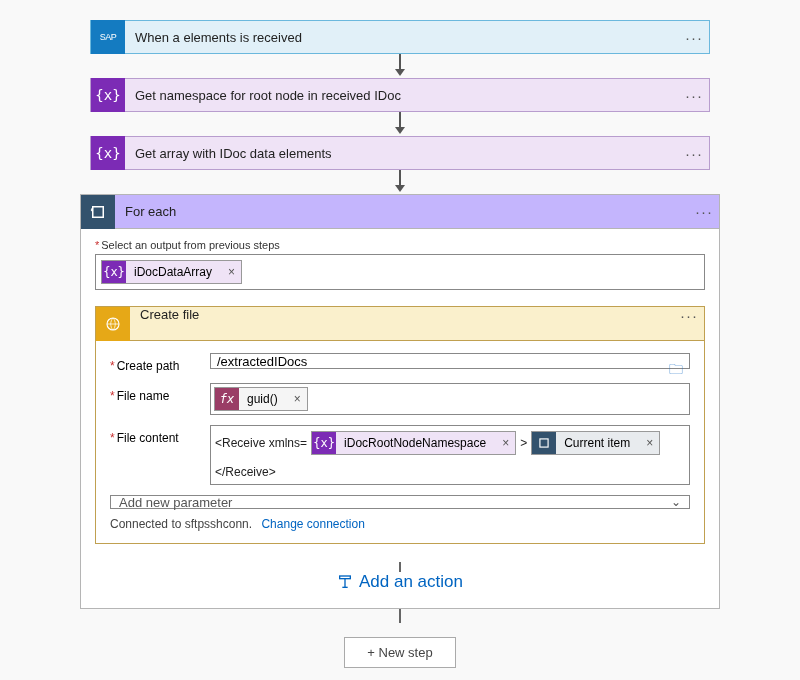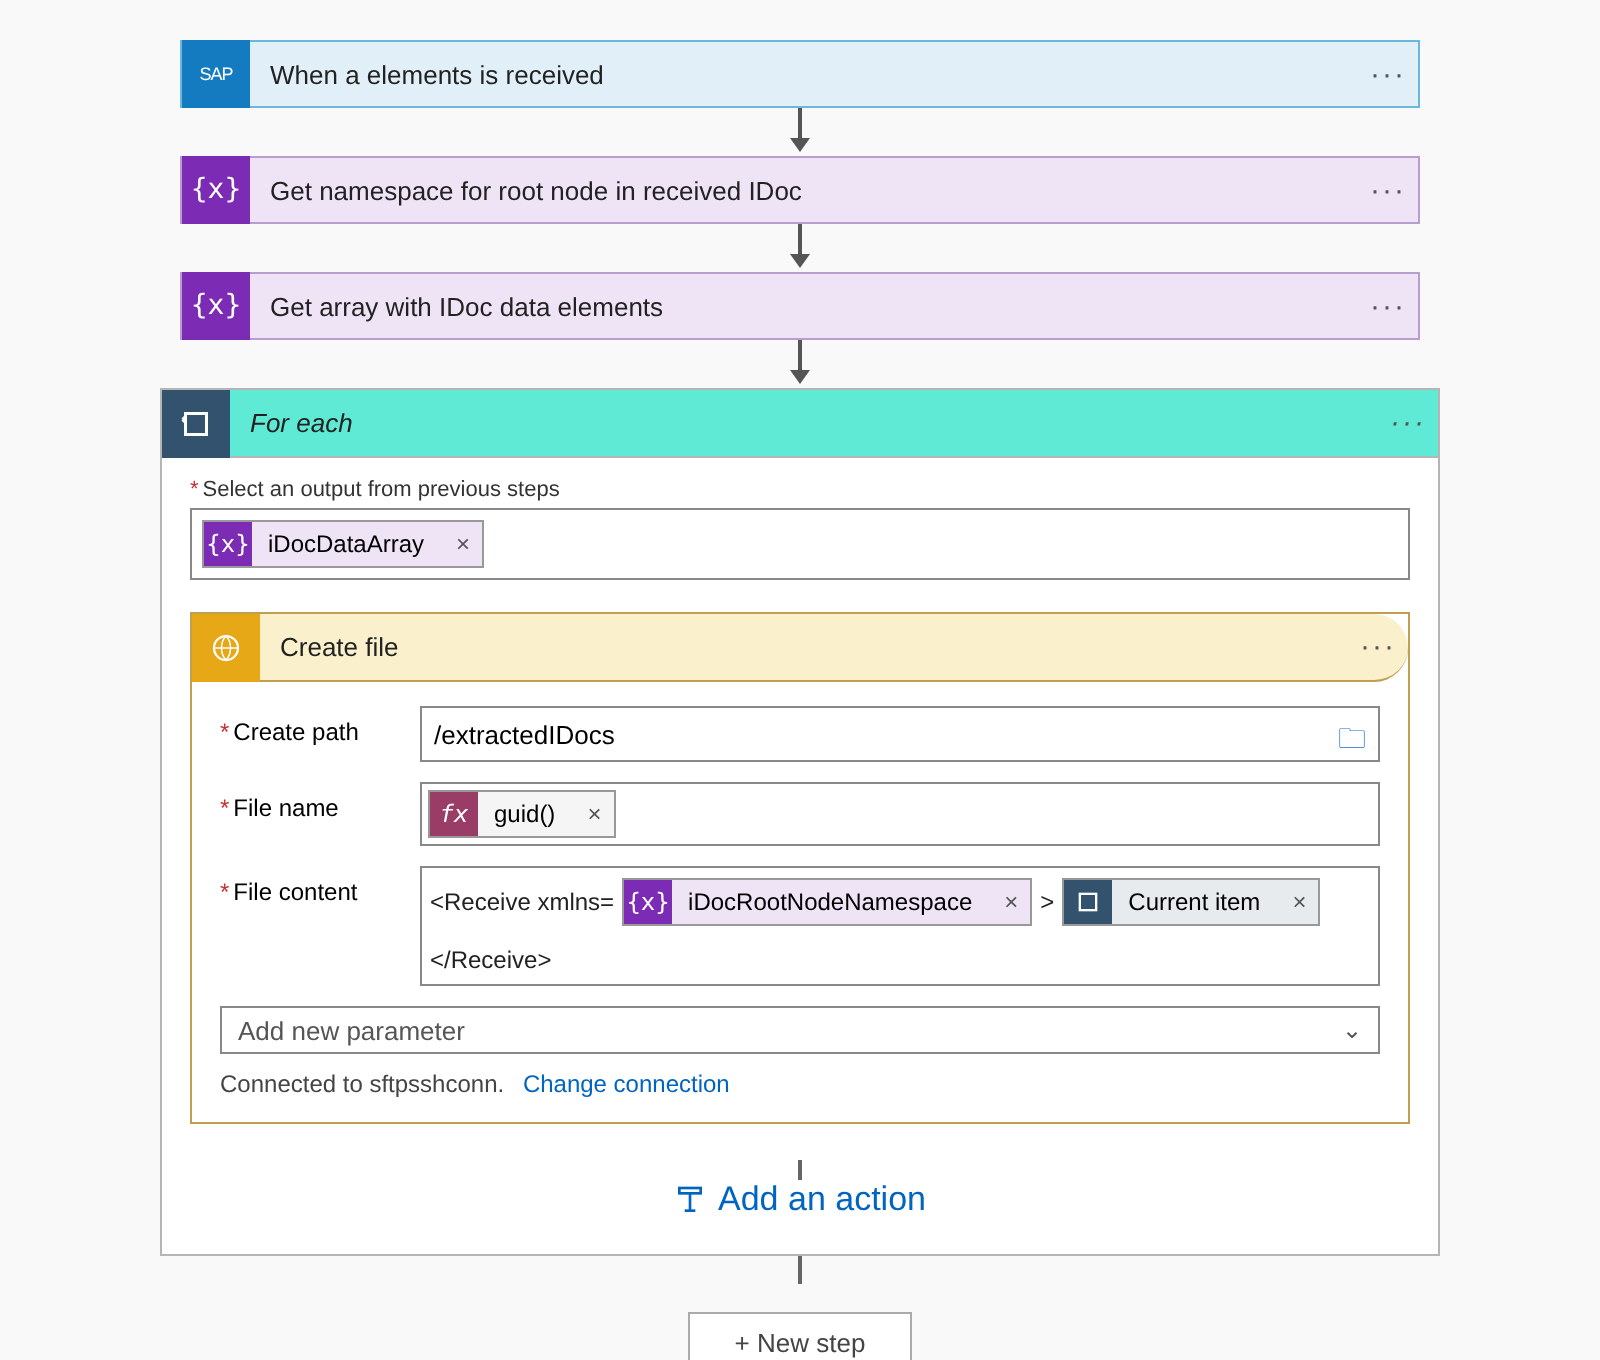--- a/index.html
+++ b/index.html
@@ -27,23 +27,22 @@
   
   .arrow {
     display: flex; justify-content: center; position: relative; height: 24px;
   }
   .arrow svg { display: block; }
   
   .container-card {
     width: 640px; margin: 0 auto; border: 1px solid #b5b5b5; background: #fff;
   }
   .container-header {
-    display: flex; align-items: center; height: 34px; background: #5eead4;
+    display: flex; align-items: center; height: 34px; background: #c4b5fd;
     border-bottom: 1px solid #b5b5b5;
-    font-style: italic;
   }
   .container-header .step-icon { background: #33526d; }
   .container-header .step-title { font-size: 13px; }
   .container-body { padding: 10px 14px 14px 14px; }
   
   .field-label { font-size: 11px; color: #333; margin-bottom: 3px; }
   .req { color: #c93030; margin-right: 2px; }
   .token-input {
     border: 1px solid #888; min-height: 36px; padding: 5px; display: flex;
     align-items: center; flex-wrap: wrap; gap: 4px;
@@ -61,45 +60,44 @@
   .token-icon.loop { background: #33526d; }
   .token-label { padding: 0 8px; background: #efe3f6; height: 100%; display: flex; align-items: center; }
   .token-label.fx { background: #f5f5f5; }
   .token-label.loop { background: #e8ebee; }
   .token-x { padding-right: 6px; color: #555; cursor: pointer; }
   
   .inner-card {
     border: 1px solid #c0a050; margin-top: 16px;
   }
   .inner-header {
-    display: flex; align-items: center; height: 34px; background: #faf0cc;
+    display: flex; align-items: flex-start; height: 34px; background: #faf0cc;
     border-bottom: 1px solid #c0a050;
-    border-radius: 17px;
   }
   .inner-header .step-icon { background: #e6a817; }
   .inner-body { padding: 12px 14px; }
   
   .field-row { display: flex; align-items: flex-start; margin-bottom: 10px; }
   .field-row .fl { width: 100px; font-size: 12px; padding-top: 6px; flex-shrink: 0; }
   .field-row .fi { flex: 1; }
   .text-input {
-    border: 1px solid #888; height: 28px; padding: 0 6px; display: flex;
+    border: 1px solid #888; height: 16px; padding: 0 6px; display: flex;
     align-items: center; font-size: 13px; position: relative;
   }
   .folder-icon {
     position: absolute; right: 6px; top: 5px; color: #196dc3; font-size: 14px; cursor: pointer;
   }
   .multiline-input {
     border: 1px solid #888; padding: 4px; font-size: 13px; display: flex;
     flex-wrap: wrap; align-items: center; gap: 4px; min-height: 60px;
   }
   .multiline-input .plain { font-size: 12px; color: #222; }
   
   .dropdown-row {
-    border: 1px solid #888; height: 24px; display: flex; align-items: center;
+    border: 1px solid #888; height: 14px; display: flex; align-items: center;
     padding: 0 8px; justify-content: space-between; font-size: 13px; color: #555;
     margin-top: 4px; cursor: pointer;
   }
   .conn-row { font-size: 12px; color: #444; margin-top: 8px; }
   .conn-row a { color: #0064c1; text-decoration: none; margin-left: 6px; }
   
   .add-action { text-align: center; margin-top: 18px; }
   .add-action a { color: #0064c1; text-decoration: none; font-size: 17px; display: inline-flex; align-items: center; gap: 6px; }
   
   .new-step { text-align: center; margin-top: 14px; }

